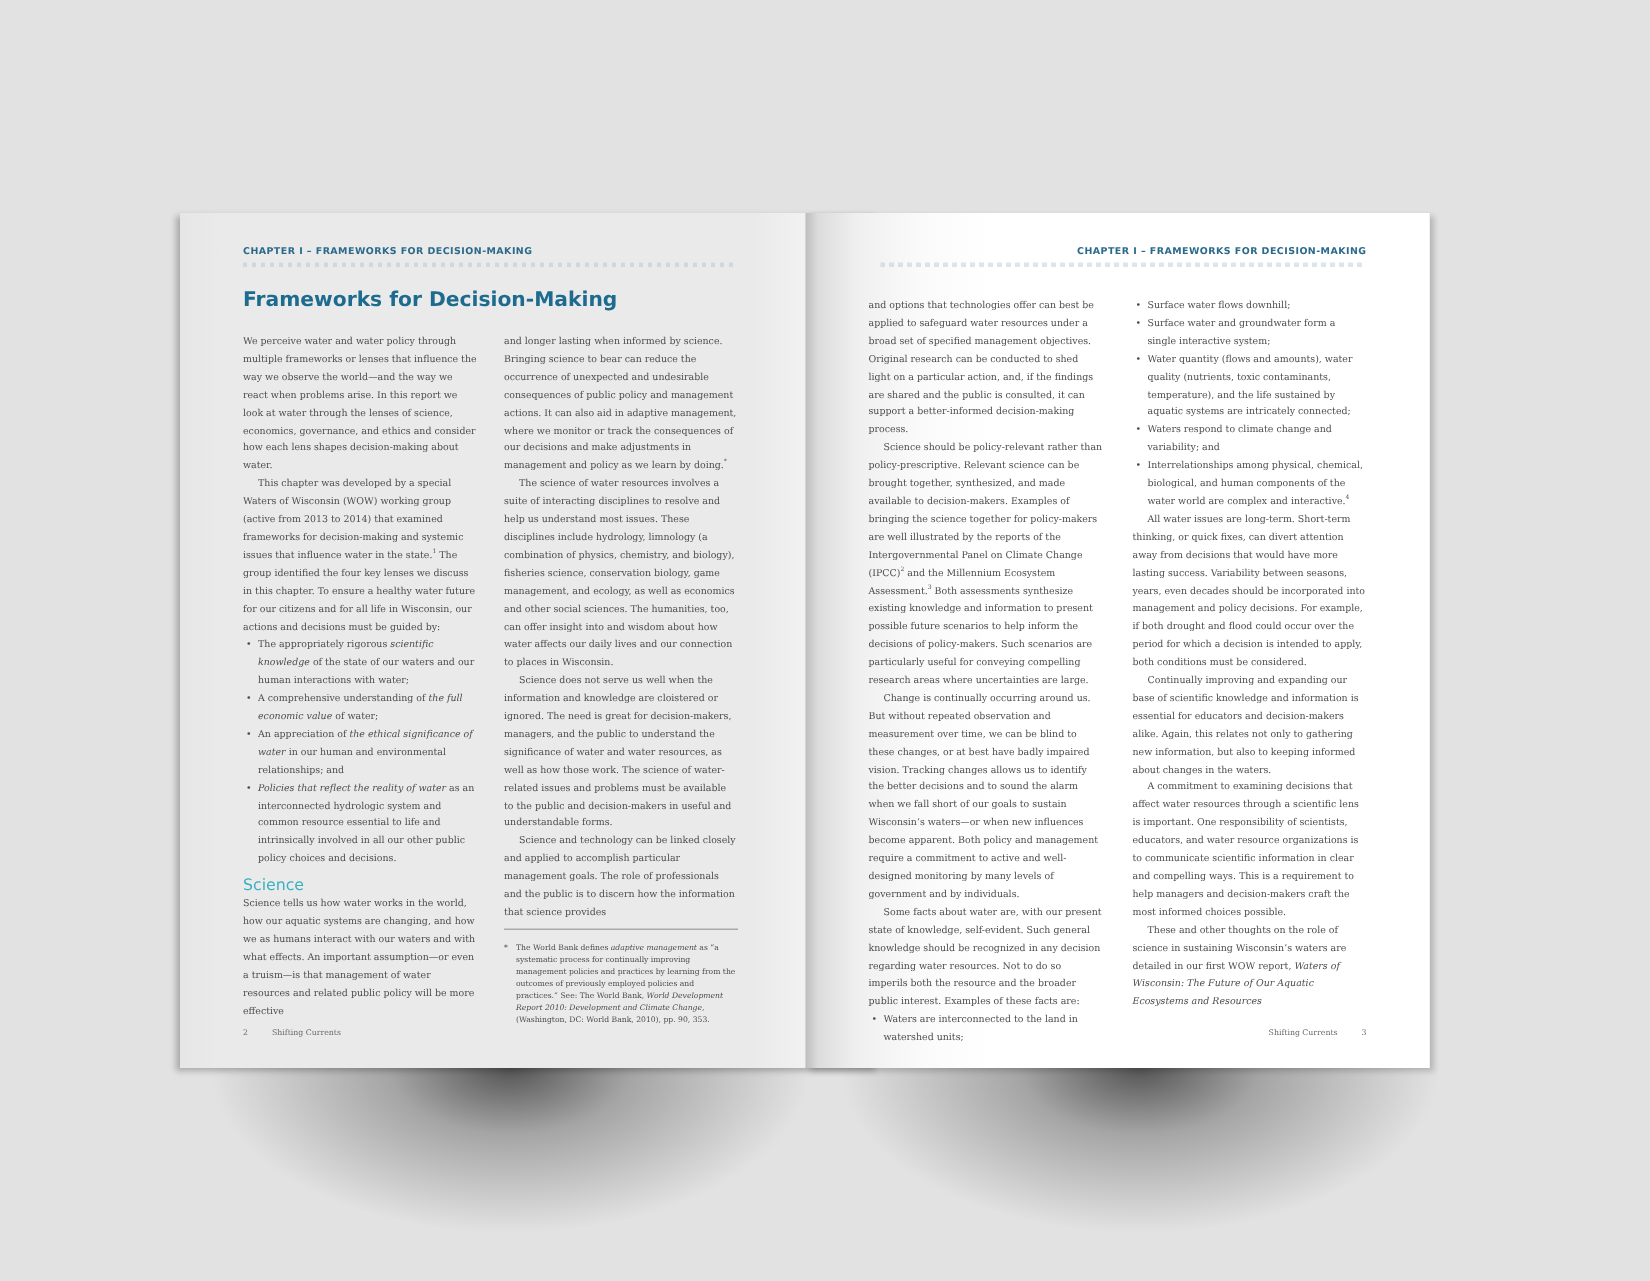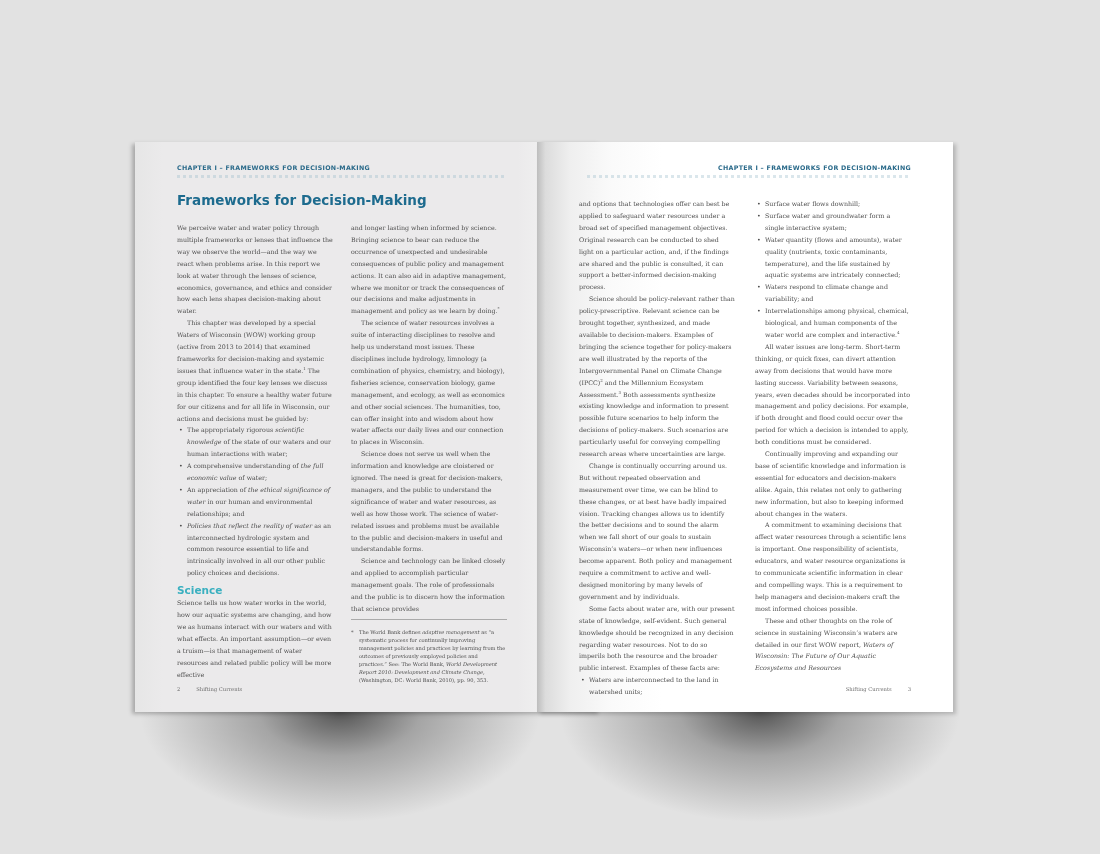--- a/index.html
+++ b/index.html
@@ -14,21 +14,21 @@
     position: absolute; top: 712px; width: 400px; height: 110px;
     background: radial-gradient(ellipse 50% 100% at 50% 0%, rgba(60,60,60,0.85) 0%, rgba(90,90,90,0.45) 40%, rgba(226,226,226,0) 100%);
   }
   .shadow.left { left: 140px; }
   .shadow.right { left: 560px; }
   .page {
     position: absolute; top: 0; height: 570px; box-sizing: border-box;
     color: #4a4a4a;
   }
   .page.left {
-    left: 15px; width: 466px;
+    left: 0; width: 466px;
     background: linear-gradient(to right, #e6e6e6 0%, #ebeaeb 6%, #ebeaeb 82%, #f4f4f4 92%, #ffffff 97%, #d8d8d8 100%);
     box-shadow: -3px 2px 4px rgba(0,0,0,0.25);
   }
   .page.right {
     left: 417px; width: 416px;
     background: linear-gradient(to right, #bdbdbd 0%, #dcdcdc 2%, #efefef 8%, #fafafa 18%, #ffffff 30%, #ffffff 100%);
     box-shadow: 3px 2px 4px rgba(0,0,0,0.2);
   }
   .running-head {
     position: absolute; top: 22px;
@@ -52,21 +52,21 @@
     position: absolute; width: 156px;
     font-size: 6.3px; line-height: 11.9px; color: #4d4d4d;
   }
   .col p { margin: 0; }
   .col p.indent { text-indent: 10px; }
   .col ul { margin: 0; padding: 0 0 0 10px; list-style: none; }
   .col li { position: relative; }
   .col li::before { content: "\2022"; position: absolute; left: -8px; }
   .col h3 {
     margin: 4px 0 0 0;
-    font-family: "DejaVu Sans", sans-serif; font-weight: bold;
+    font-family: "DejaVu Sans", sans-serif; font-weight: normal;
     font-size: 10.5px; line-height: 14px; color: #3ab0c0;
   }
   .footnote-rule { border-top: 1px solid #aaa; margin-top: 4px; padding-top: 8px; }
   .footnote { font-size: 5.1px; line-height: 8px; padding-left: 8px; position: relative; }
   .footnote .mark { position: absolute; left: 0; top: 0; }
   .folio {
     position: absolute; bottom: 20px;
     font-size: 5.2px; color: #6a6a6a;
   }
   .page.left .folio { left: 42px; }

